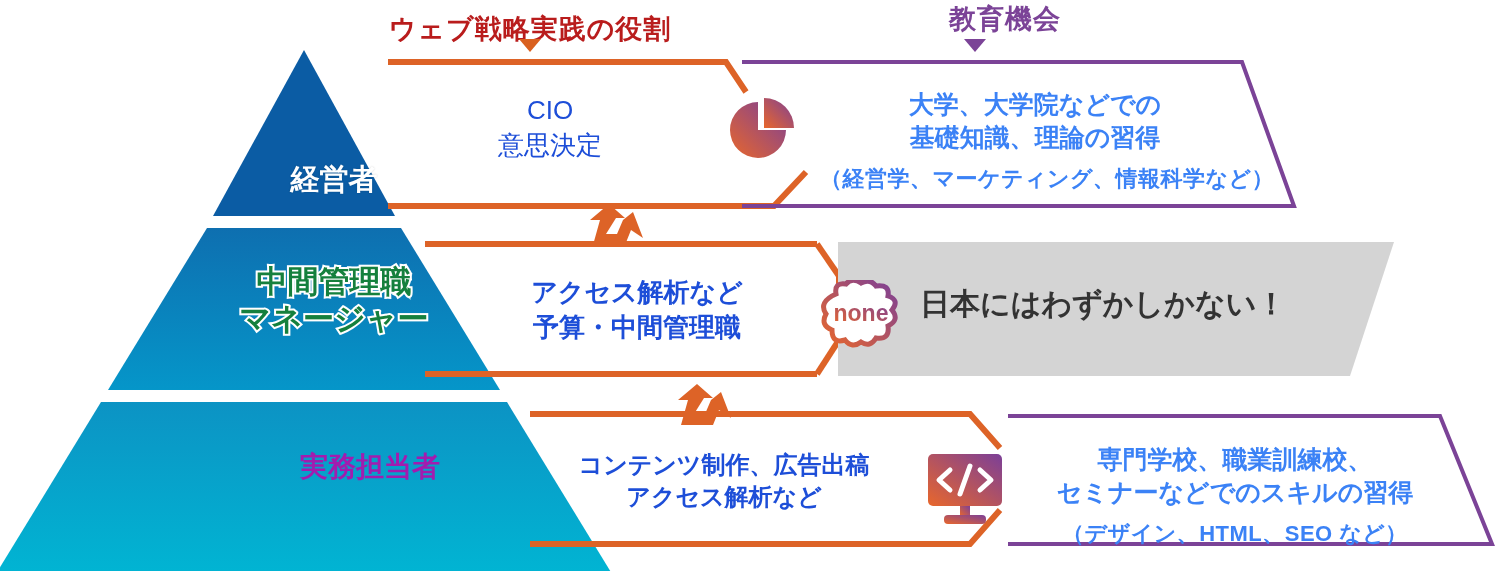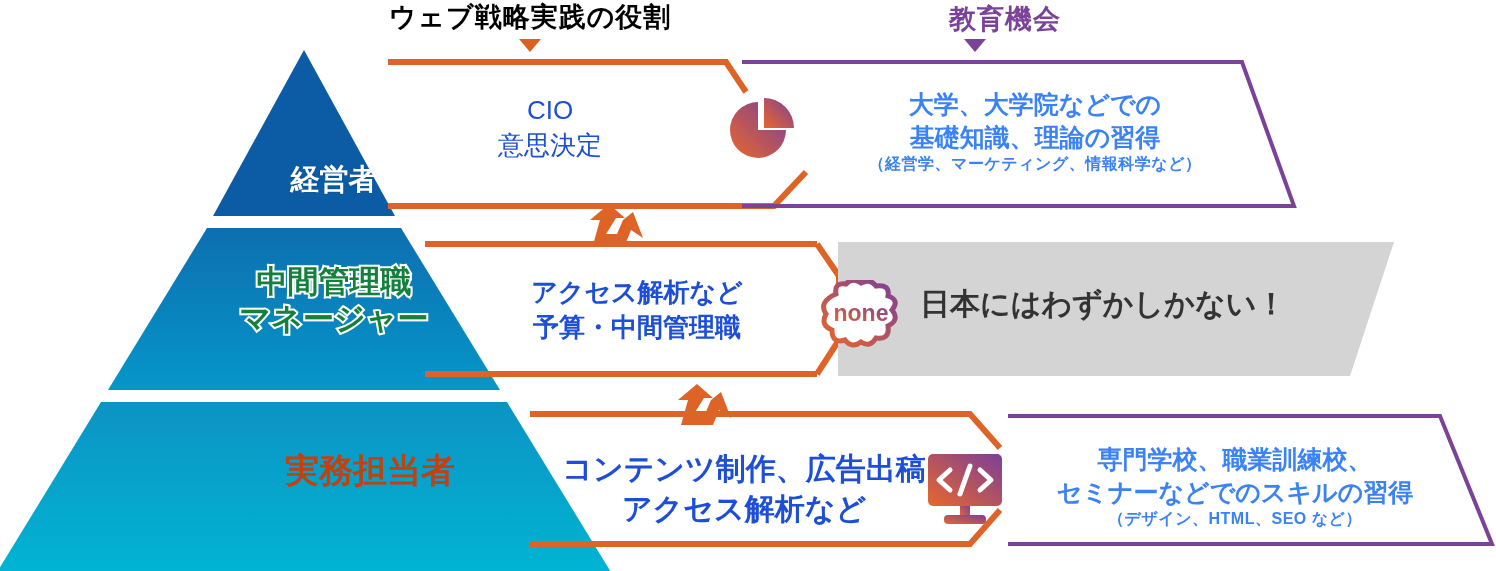--- a/index.html
+++ b/index.html
@@ -19,21 +19,21 @@
   
   .col-head{
     position:absolute;
     text-align:center;
     font-weight:bold;
     font-size:27px;
     letter-spacing:1px;
     white-space:nowrap;
     line-height:1;
   }
-  #head-role{ left:360px; top:4px; width:340px; color:#000000; }
+  #head-role{ left:360px; top:16px; width:340px; color:#b91c1c; }
   #head-edu { left:880px; top:6px; width:250px; color:#7B4397; }
   .head-caret{
     position:absolute;
     width:0;height:0;
     border-left:11px solid transparent;
     border-right:11px solid transparent;
   }
   #caret-role{ left:519px; top:39px; border-top:13px solid #D9601F; }
   #caret-edu { left:964px; top:39px; border-top:13px solid #7B4397; }
 
@@ -51,55 +51,55 @@
   #tier1-label{
     top:122px; font-size:29px; color:#ffffff;
     text-shadow:0 0 2px rgba(0,0,0,.18);
   }
   #tier2-label{
     top:224px; font-size:31px; color:#15803d;
     -webkit-text-stroke:4px #ffffff;
     paint-order:stroke fill;
   }
   #tier3-label{
-    top:410px; font-size:34px; color:#c2410c;padding-left:36px;
+    top:410px; font-size:28px; color:#a21caf;padding-left:36px;
   }
 
   
   .orange-row{ position:absolute; }
   .orange-row svg, .purple-row svg{ display:block; overflow:visible; }
 
   .center-text{
     position:absolute;
     text-align:center;
     color:#1d4ed8;
     font-weight:bold;
     line-height:1.34;
     white-space:nowrap;
   }
   #ct1{ left:400px; top:93px;  width:300px; font-size:26px; font-weight:normal;}
   #ct2{ left:472px; top:275px; width:330px; font-size:26px; }
-  #ct3{ left:548px; top:449px; width:392px; font-size:30px;text-align:center; }
+  #ct3{ left:528px; top:449px; width:392px; font-size:24px;text-align:center; }
 
   
   .panel-text{
     position:absolute;
     text-align:center;
     color:#3b82f6;
     font-weight:bold;
     line-height:1.30;
     white-space:nowrap;
   }
   #pt1{ left:820px;  top:88px;  width:430px; font-size:25px; }
   #pt3{ left:1000px; top:443px; width:470px; font-size:25px; }
   .panel-sub{
     display:block;
-    font-size:16px;
-    font-weight:bold;
-    margin-top:1px;
+    font-size:22px;
+    font-weight:bold;
+    margin-top:12px;
     letter-spacing:.5px;
   }
   #gray-text{
     position:absolute;
     left:920px; top:289px;
     font-size:30px; font-weight:bold; color:#333333;
     white-space:nowrap;
     line-height:1;
   }
 

